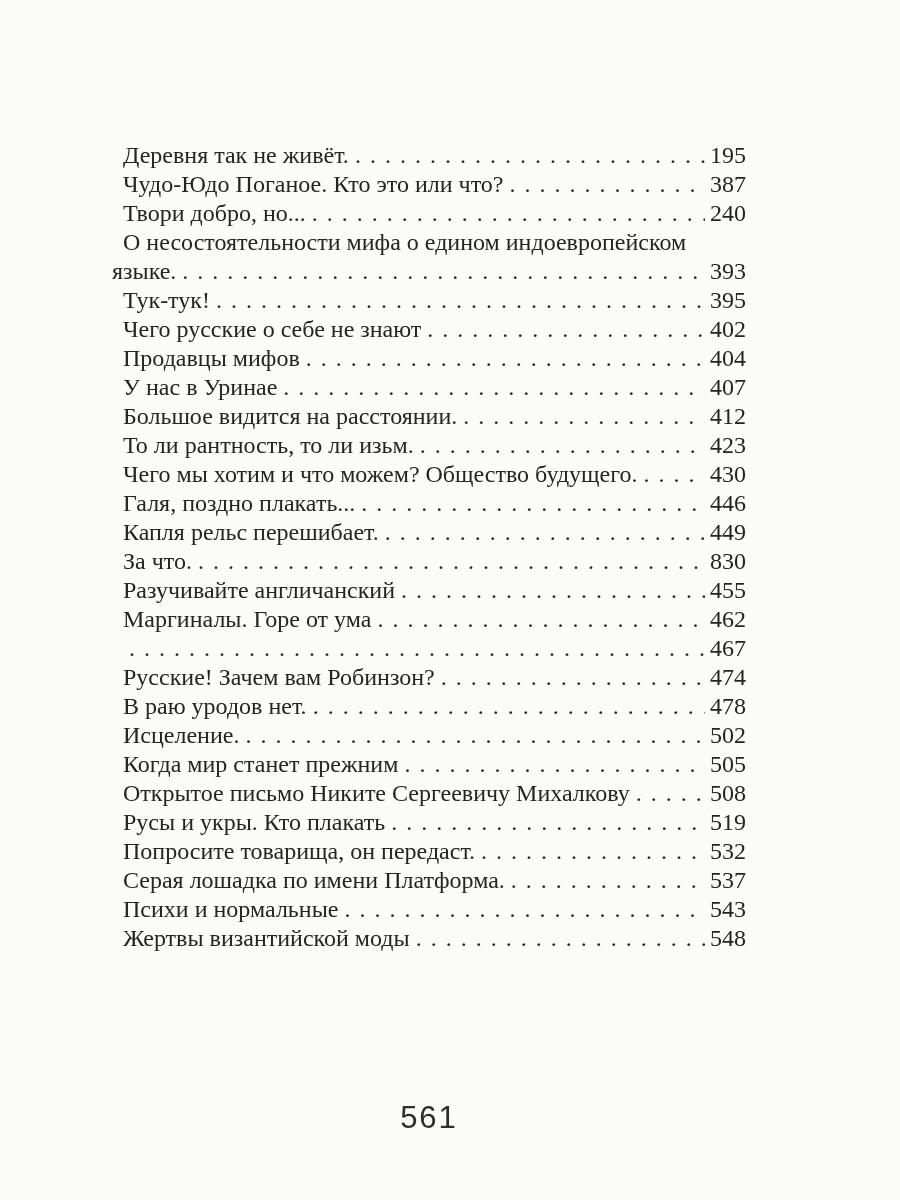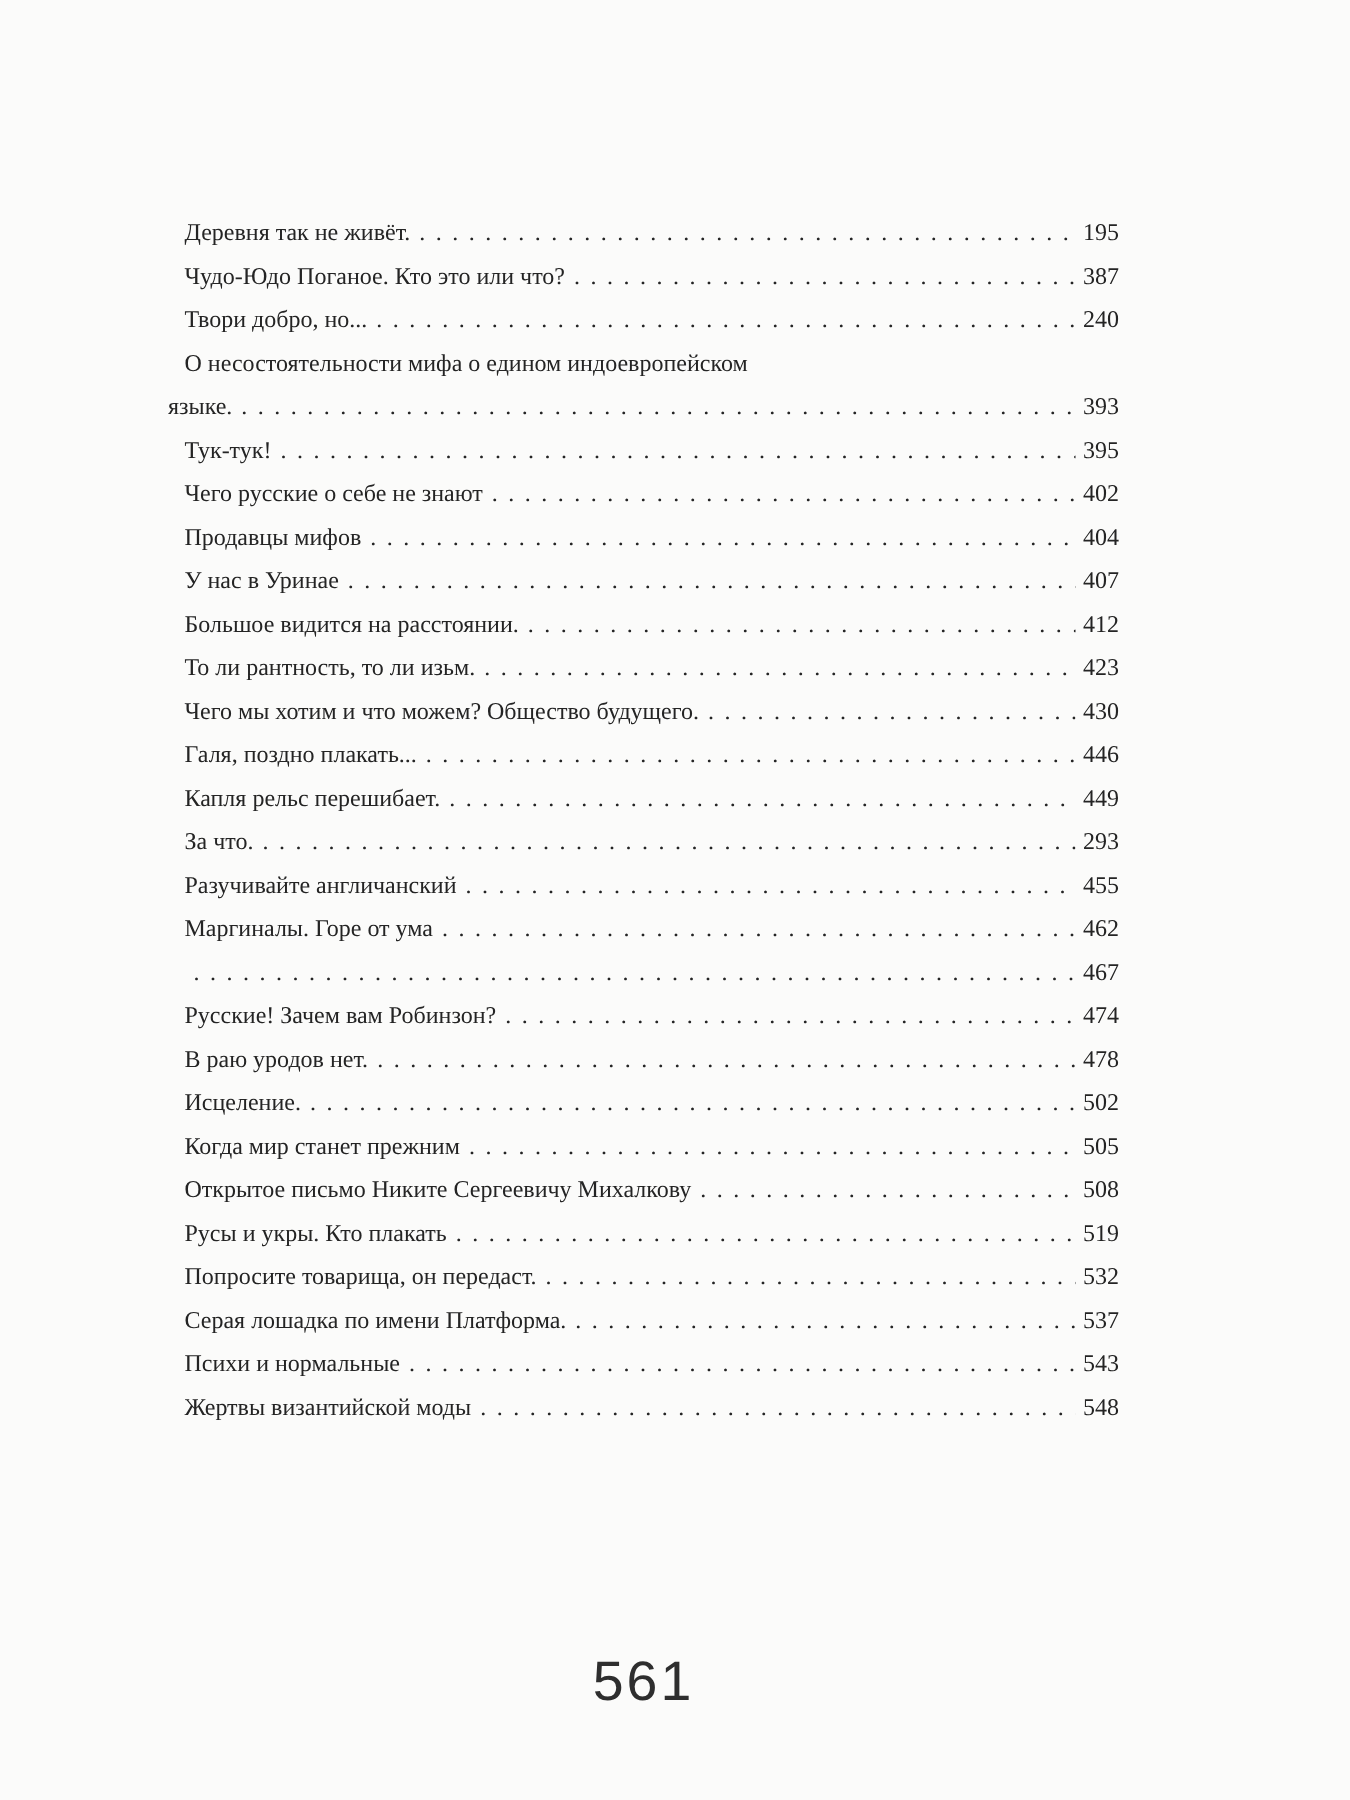--- a/index.html
+++ b/index.html
@@ -23,21 +23,21 @@
     position: absolute;
     left: 112px;
     top: 141px;
     width: 634px;
   }
   .toc-row {
     display: flex;
     align-items: flex-end;
     height: 29px;
     line-height: 29px;
-    font-size: 16px;
+    font-size: 24px;
     white-space: nowrap;
   }
   .toc-row.indented {
     padding-left: 11px;
   }
   .toc-title {
     flex: 0 0 auto;
   }
   .toc-leader {
     flex: 1 1 auto;
@@ -50,21 +50,21 @@
     text-align: right;
   }
   .footer-page-number {
     position: absolute;
     left: 112px;
     top: 1100px;
     width: 634px;
     text-align: center;
     font-family: "Liberation Sans", sans-serif;
     font-weight: 300;
-    font-size: 37px;
+    font-size: 31px;
     letter-spacing: 2px;
     color: #2e2e2e;
   }
 </style>
 </head>
 <body>
 
 <div class="page">
   <div class="toc" id="toc">
   <div class="toc-row indented">
@@ -146,21 +146,21 @@
 
   <div class="toc-row indented">
     <span class="toc-title">Капля рельс перешибает.</span>
     <span class="toc-leader">. . . . . . . . . . . . . . . . . . . . . . . . . . . . . . . . . . . . . . . . . . . . . . . . . . . . . . . . . . . . . . . . . . . . . . . .</span>
     <span class="toc-page">449</span>
   </div>
 
   <div class="toc-row indented">
     <span class="toc-title">За что.</span>
     <span class="toc-leader">. . . . . . . . . . . . . . . . . . . . . . . . . . . . . . . . . . . . . . . . . . . . . . . . . . . . . . . . . . . . . . . . . . . . . . . .</span>
-    <span class="toc-page">293</span>
+    <span class="toc-page">830</span>
   </div>
 
   <div class="toc-row indented">
     <span class="toc-title">Разучивайте англичанский</span>
     <span class="toc-leader">. . . . . . . . . . . . . . . . . . . . . . . . . . . . . . . . . . . . . . . . . . . . . . . . . . . . . . . . . . . . . . . . . . . . . . . .</span>
     <span class="toc-page">455</span>
   </div>
 
   <div class="toc-row indented">
     <span class="toc-title">Маргиналы. Горе от ума</span>

